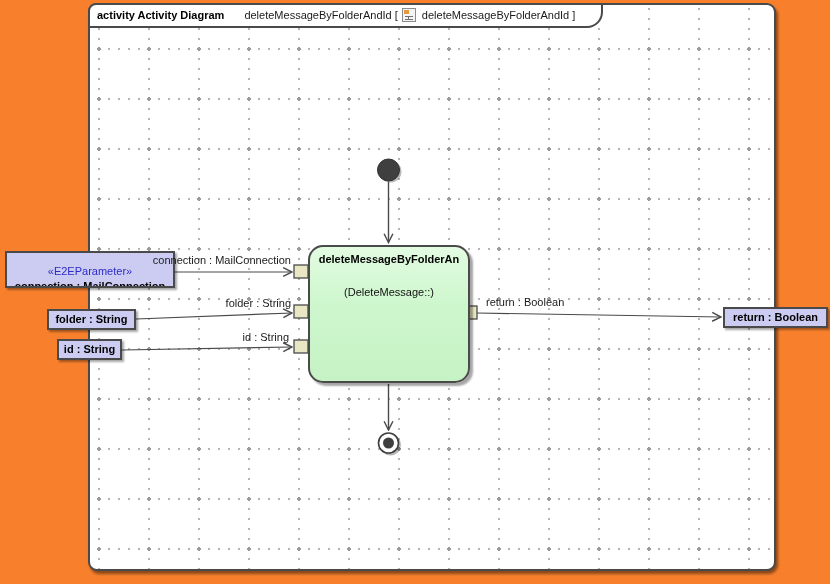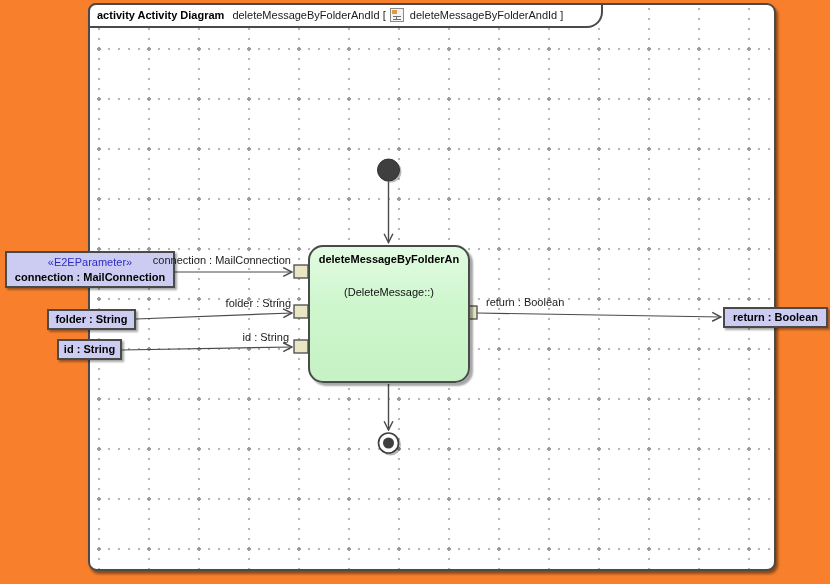--- a/index.html
+++ b/index.html
@@ -39,21 +39,21 @@
     border: 2px solid #4A4A4A;
     border-radius: 8px 0 16px 0;
     z-index: 2;
     display: flex;
     align-items: center;
     padding: 0 10px 2px 7px;
     white-space: nowrap;
     overflow: hidden;
   }
   .frame-tab .t-bold { font-weight: bold; color: #000; }
-  .frame-tab .t-name { margin-left: 8px; color: #1a1a1a; }
+  .frame-tab .t-name { margin-left: 20px; color: #1a1a1a; }
   .frame-tab .t-context { margin-left: 4px; color: #1a1a1a; }
 
   .diagram-icon {
     display: inline-block;
     width: 14px; height: 14px;
     margin: 0 2px 0 4px;
     background: #F4F4F4;
     border: 1px solid #8A8A8A;
     position: relative;
     vertical-align: -3px;
@@ -104,21 +104,21 @@
     background: #CCCCF2;
     border: 2px solid #4A4A4A;
     box-shadow: 2px 2px 2px rgba(0,0,0,0.35);
     z-index: 4;
     text-align: center;
     font-weight: bold;
     color: #000;
     white-space: nowrap;
     overflow: hidden;
   }
-  .param-connection { left: 5px;   top: 251px; width: 170px; height: 37px; padding-top: 1px; }
+  .param-connection { left: 5px;   top: 251px; width: 170px; height: 37px; padding-top: 10px; }
   .param-connection .p-stereotype {
     display: block; font-weight: normal; color: #2B2BC8; line-height: 16px;
   }
   .param-connection .p-name { display: block; line-height: 15px; }
   .param-folder { left: 47px;  top: 309px; width: 89px;  height: 21px; line-height: 17px; }
   .param-id     { left: 57px;  top: 339px; width: 65px;  height: 21px; line-height: 17px; }
   .param-return { left: 723px; top: 307px; width: 105px; height: 21px; line-height: 17px; }
 
   
   .flow-label {

